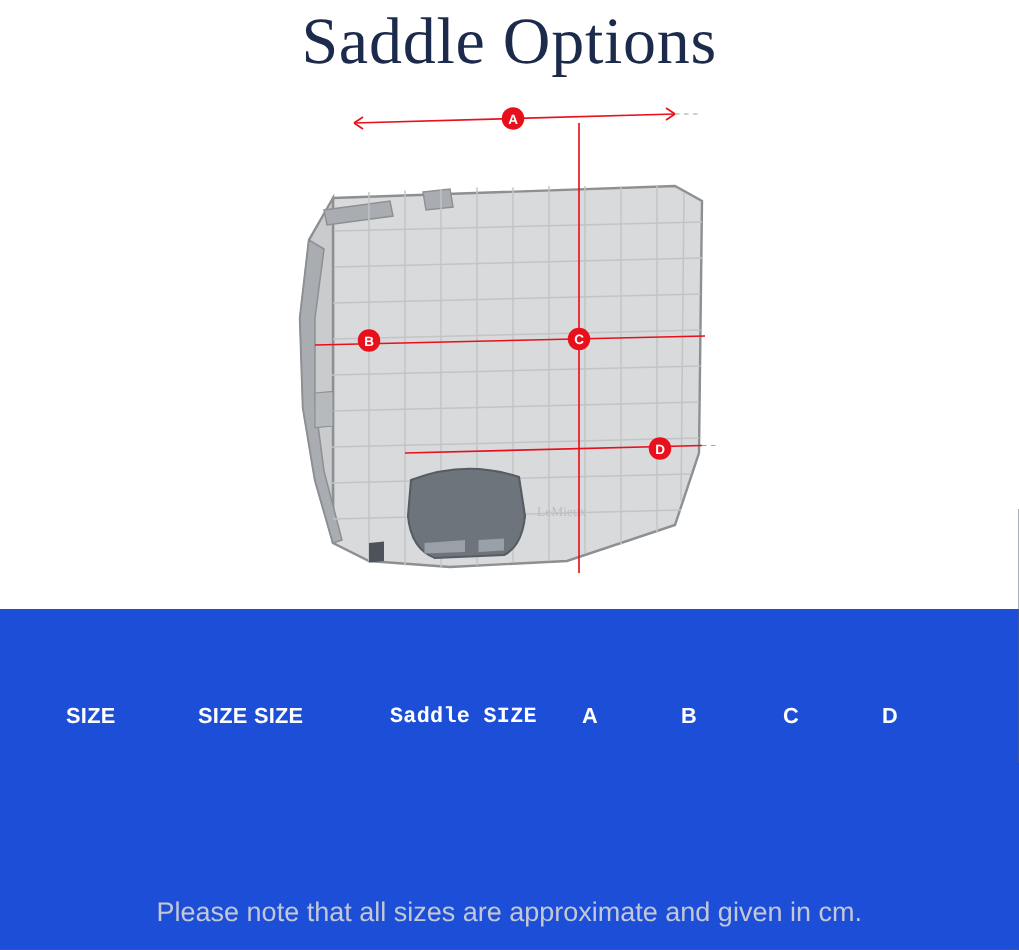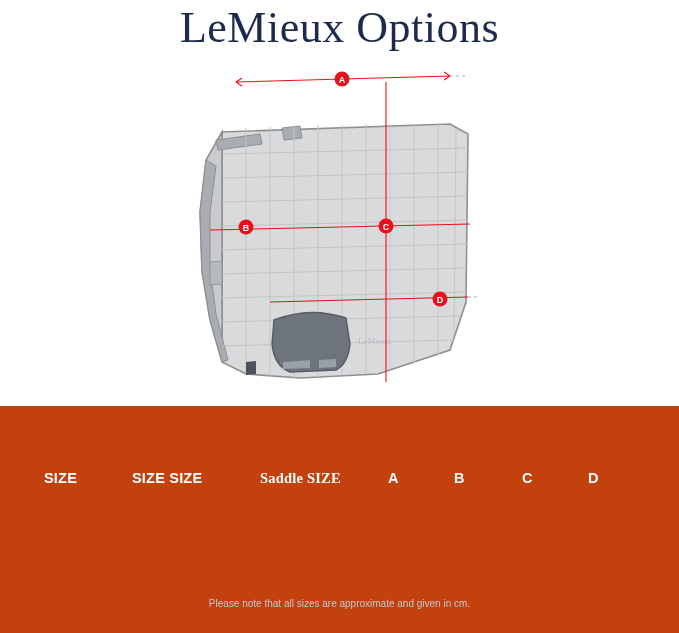--- a/index.html
+++ b/index.html
@@ -42,21 +42,21 @@
     left: 150px; top: 62px;
     width: 400px; height: 335px;
   }
   .diagram svg { display:block; }
   
   .table-wrap {
     position: absolute;
     left: 0; top: 406px;
     width: 679px;
     height: 227px;
-    background: #c2410c;
+    background: #1d4ed8;
     color: #ffffff;
     padding-left: 24px;
   }
   table.sizes {
     position: absolute;
     left: 44px;
     top: 52px;
     border-collapse: collapse;
     width: 600px;
   }
@@ -77,45 +77,45 @@
     font-weight: normal;
   }
   
   .c-size   { width: 88px; }
   .c-horse  { width: 128px; }
   .c-saddle { width: 128px; }
   .c-a      { width: 66px; }
   .c-b      { width: 68px; }
   .c-c      { width: 66px; }
   .c-d      { width: 56px; }
-  .saddle-head { font-family: Liberation Serif, serif; font-size: 15.5px; }
+  .saddle-head { font-family: Liberation Mono, monospace; font-size: 15.5px; }
   .saddle-cell { font-family: "Liberation Serif", serif; font-size: 15px; }
   .note {
     position: absolute;
     left: 0; top: 192px;
     width: 679px;
     text-align: center;
-    font-size: 10px;
+    font-size: 18px;
     color: #c2c8d6;
   }
   .dim-label-text {
     font-family: "Liberation Sans", sans-serif;
     font-size: 9px;
     font-weight: bold;
     fill: #ffffff;
   }
 </style>
 </head>
 <body>
 
 <div class="page">
 
   <div class="hero">
 
-    <div class="title">LeMieux Options</div>
+    <div class="title">Saddle Options</div>
 
     <div class="diagram">
       <svg width="400" height="335" viewBox="0 0 400 335" xmlns="http://www.w3.org/2000/svg">
 
         <g>
 
           <path d="M72 70 L300 62 L318 72 L316 240 L300 288 L228 312 L150 316 L96 312 L72 300 Z" fill="#d9dadb" stroke="#8d9093" stroke-width="1.6"></path>
 
           <path d="M72 70 L56 98 L50 150 L52 210 L60 258 L72 300 Z" fill="#c9cbcd" stroke="#8d9093" stroke-width="1.6"></path>
 

